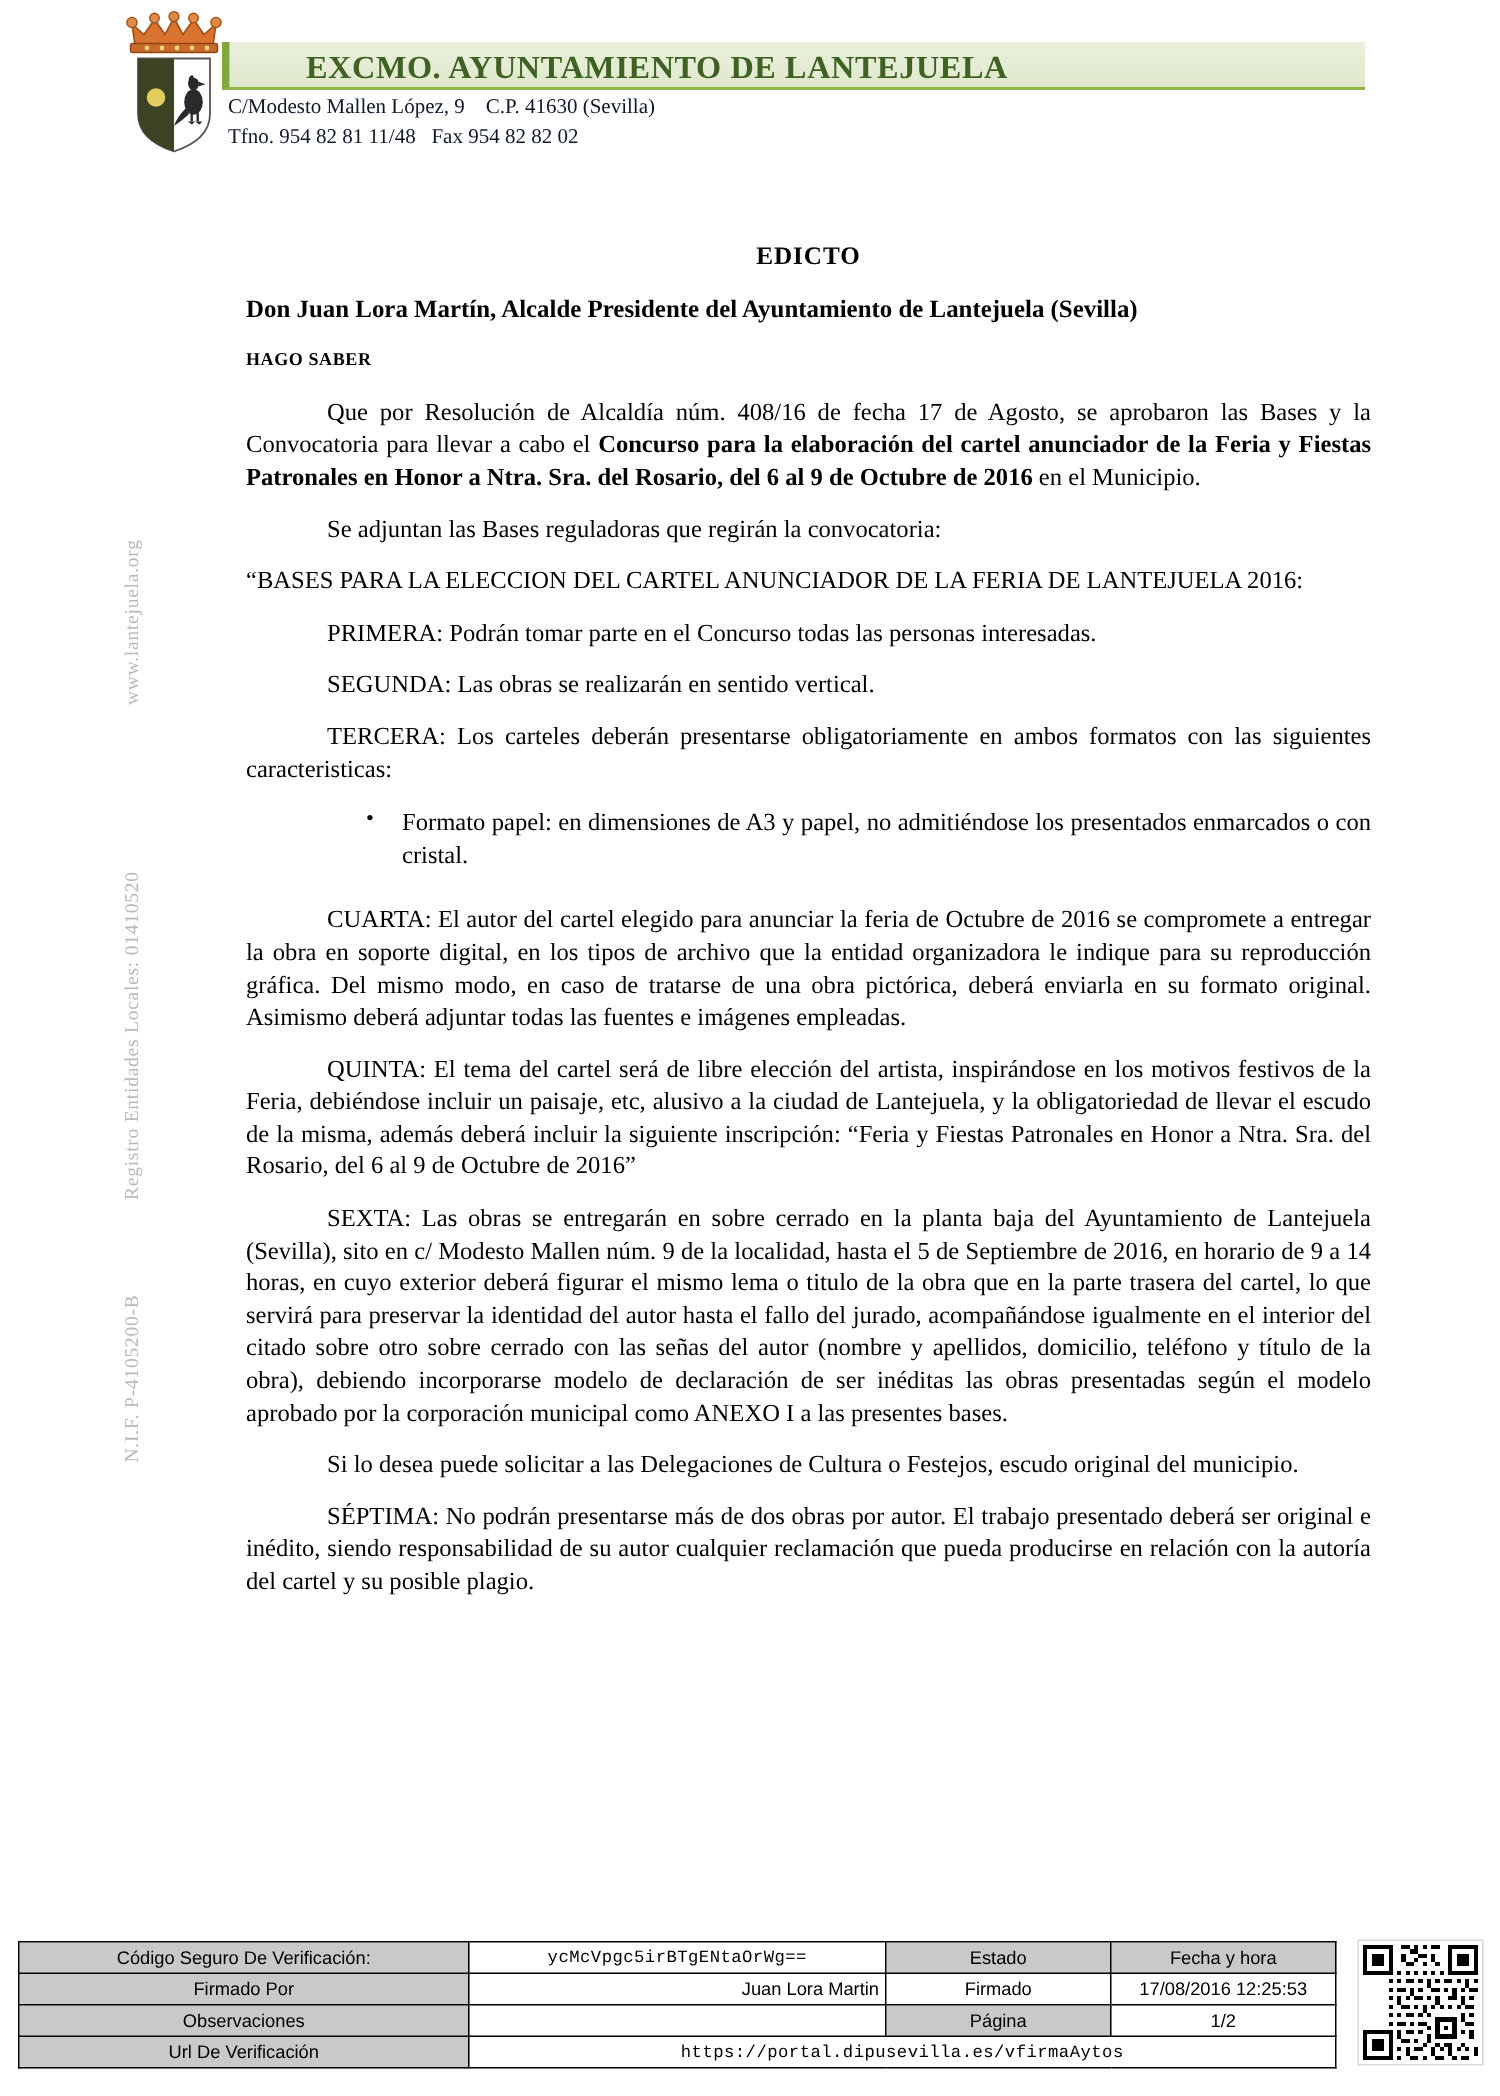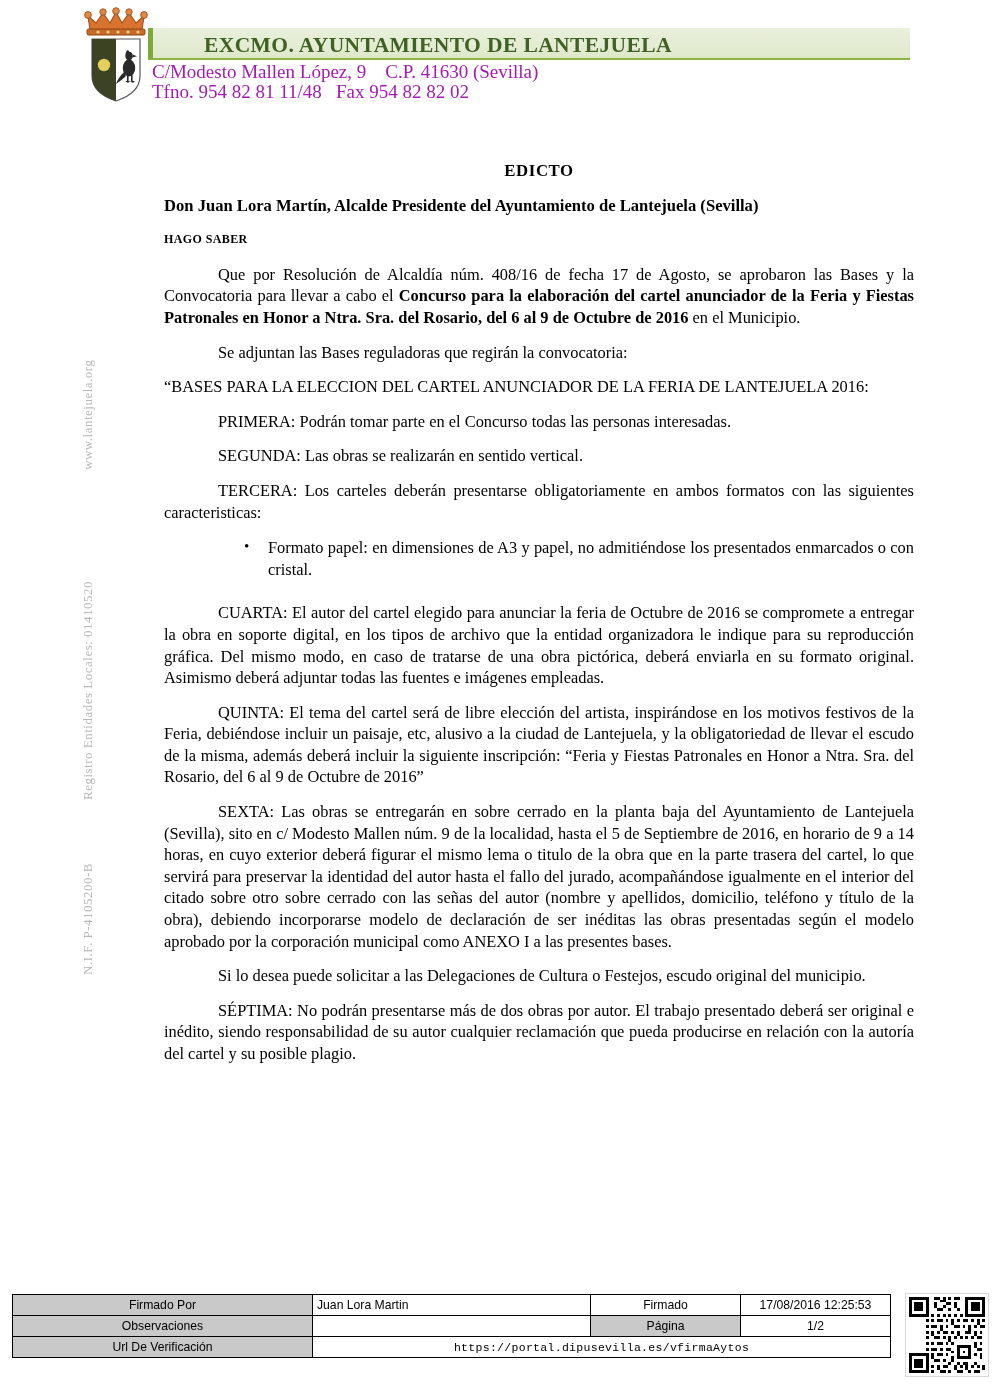--- a/index.html
+++ b/index.html
@@ -54,22 +54,22 @@
     letter-spacing: 0.4px;
     color: #3f6124;
     white-space: nowrap;
     margin-left: 46px;
   }
   .header-addr {
     position: absolute;
     left: 152px;
     top: 62px;
     font-family: "Liberation Serif", serif;
-    font-size: 19px;
-    color: #a21caf;
+    font-size: 14px;
+    color: #0f172a;
     line-height: 20px;
     white-space: nowrap;
   }
   .header-addr div { white-space: pre; }
 
   
   .vside {
     position: absolute;
     color: #b9b9b9;
     font-family: "Liberation Serif", serif;
@@ -171,21 +171,21 @@
     text-align: center;
     font-weight: normal;
   }
   td.val-mono {
     text-align: center;
     font-family: "Liberation Mono", monospace;
     font-size: 11.5px;
     letter-spacing: 0.3px;
   }
   td.val-left {
-    text-align: left;
+    text-align: right;
     padding-left: 6px;
   }
   td.val-center { text-align: center; }
   .qr {
     position: absolute;
     left: 905px;
     top: 1293px;
     width: 84px;
     height: 84px;
     background: #ffffff;
@@ -293,20 +293,26 @@
 
   <div class="footer-wrap">
     <table class="vtable">
       <colgroup>
         <col style="width:300px">
         <col style="width:278px">
         <col style="width:150px">
         <col style="width:150px">
       </colgroup>
       <tbody>
+        <tr>
+          <td class="lbl">Código Seguro De Verificación:</td>
+          <td class="val-mono">ycMcVpgc5irBTgENtaOrWg==</td>
+          <td class="lbl">Estado</td>
+          <td class="lbl">Fecha y hora</td>
+        </tr>
         <tr>
           <td class="lbl">Firmado Por</td>
           <td class="val-left">Juan Lora Martin</td>
           <td class="val-center">Firmado</td>
           <td class="val-center">17/08/2016 12:25:53</td>
         </tr>
         <tr>
           <td class="lbl">Observaciones</td>
           <td class="val-left"></td>
           <td class="lbl">Página</td>

